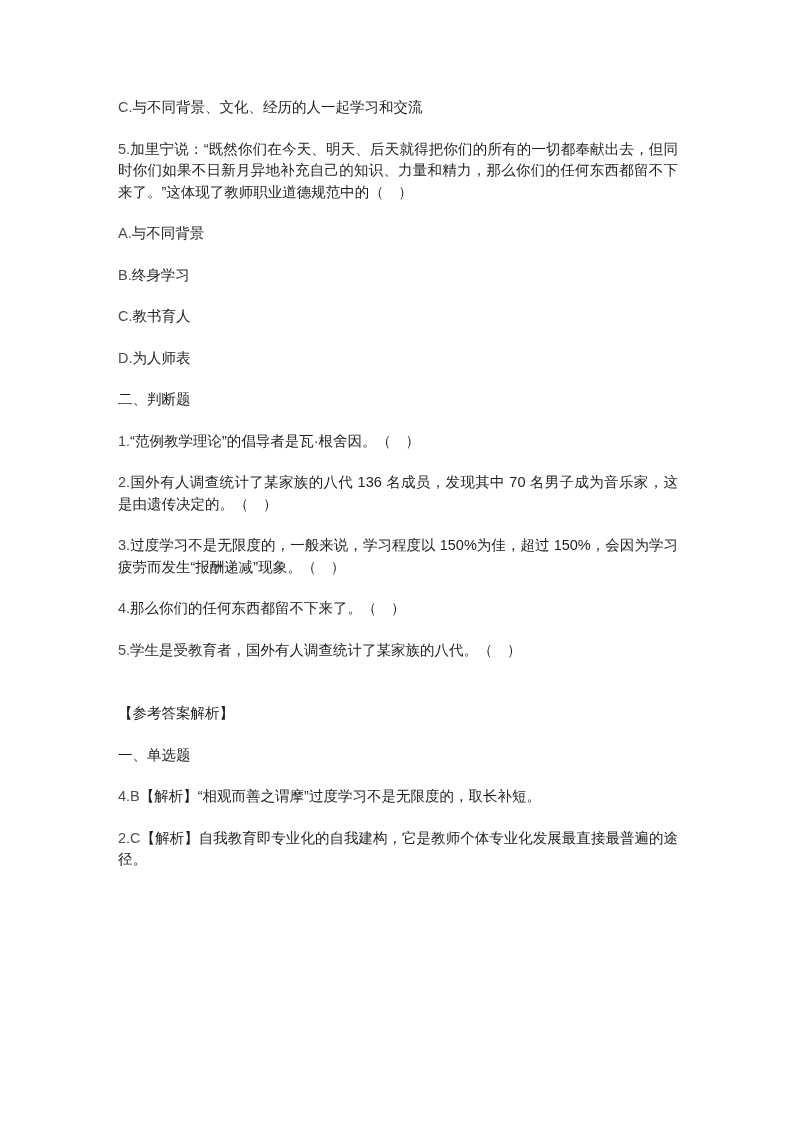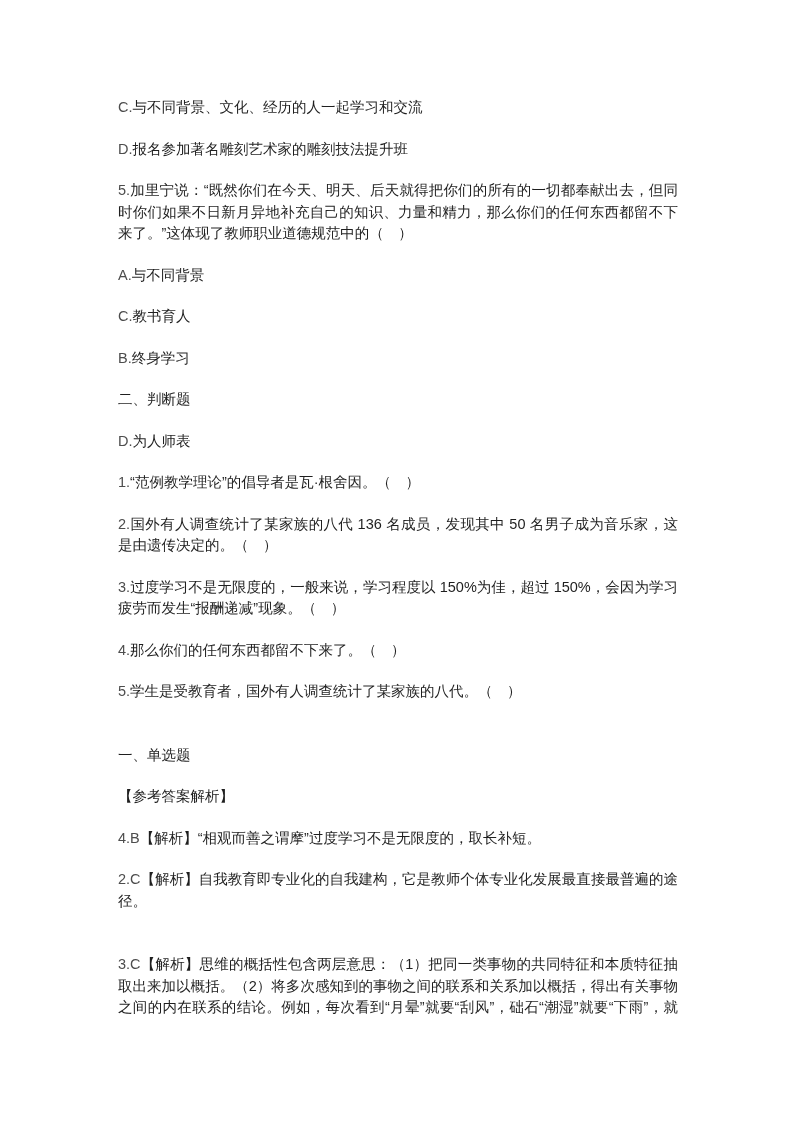--- a/index.html
+++ b/index.html
@@ -40,33 +40,31 @@
   .spacer {
     height: 22px;
   }
 </style>
 </head>
 <body>
 
 <div class="page">
   <div class="content">
       <p class="para"><span class="num">C.</span><span>与不同背景、文化、经历的人一起学习和交流</span></p>
-      <p class="para"><span class="num">D.</span><span>报名参加著名雕刻艺术家的雕刻技法提升班</span></p>
       <p class="para"><span class="num">5.</span><span>加里宁说：“既然你们在今天、明天、后天就得把你们的所有的一切都奉献出去，但同时你们如果不日新月异地补充自己的知识、力量和精力，那么你们的任何东西都留不下来了。”这体现了教师职业道德规范中的（　）</span></p>
       <p class="para"><span class="num">A.</span><span>与不同背景</span></p>
+      <p class="para"><span class="num">B.</span><span>终身学习</span></p>
       <p class="para"><span class="num">C.</span><span>教书育人</span></p>
-      <p class="para"><span class="num">B.</span><span>终身学习</span></p>
+      <p class="para"><span class="num">D.</span><span>为人师表</span></p>
       <p class="para"><span class="num"></span><span>二、判断题</span></p>
-      <p class="para"><span class="num">D.</span><span>为人师表</span></p>
       <p class="para"><span class="num">1.</span><span>“范例教学理论”的倡导者是瓦·根舍因。（　）</span></p>
-      <p class="para"><span class="num">2.</span><span>国外有人调查统计了某家族的八代 136 名成员，发现其中 50 名男子成为音乐家，这是由遗传决定的。（　）</span></p>
+      <p class="para"><span class="num">2.</span><span>国外有人调查统计了某家族的八代 136 名成员，发现其中 70 名男子成为音乐家，这是由遗传决定的。（　）</span></p>
       <p class="para"><span class="num">3.</span><span>过度学习不是无限度的，一般来说，学习程度以 150%为佳，超过 150%，会因为学习疲劳而发生“报酬递减”现象。（　）</span></p>
       <p class="para"><span class="num">4.</span><span>那么你们的任何东西都留不下来了。（　）</span></p>
       <p class="para"><span class="num">5.</span><span>学生是受教育者，国外有人调查统计了某家族的八代。（　）</span></p>
       <div class="spacer"></div>
+      <p class="para"><span class="num"></span><span>【参考答案解析】</span></p>
       <p class="para"><span class="num"></span><span>一、单选题</span></p>
-      <p class="para"><span class="num"></span><span>【参考答案解析】</span></p>
       <p class="para"><span class="num">4.B</span><span>【解析】“相观而善之谓摩”过度学习不是无限度的，取长补短。</span></p>
       <p class="para"><span class="num">2.C</span><span>【解析】自我教育即专业化的自我建构，它是教师个体专业化发展最直接最普遍的途径。</span></p>
       <div class="spacer"></div>
-      <p class="para"><span class="num">3.C</span><span>【解析】思维的概括性包含两层意思：（1）把同一类事物的共同特征和本质特征抽取出来加以概括。（2）将多次感知到的事物之间的联系和关系加以概括，得出有关事物之间的内在联系的结论。例如，每次看到“月晕”就要“刮风”，础石“潮湿”就要“下雨”，就能得出“月晕而风，础润而雨”的结论。题干得出的结论体现了思维概括性的第二个含</span></p>
     </div>
 </div>
 
 </body></html>

